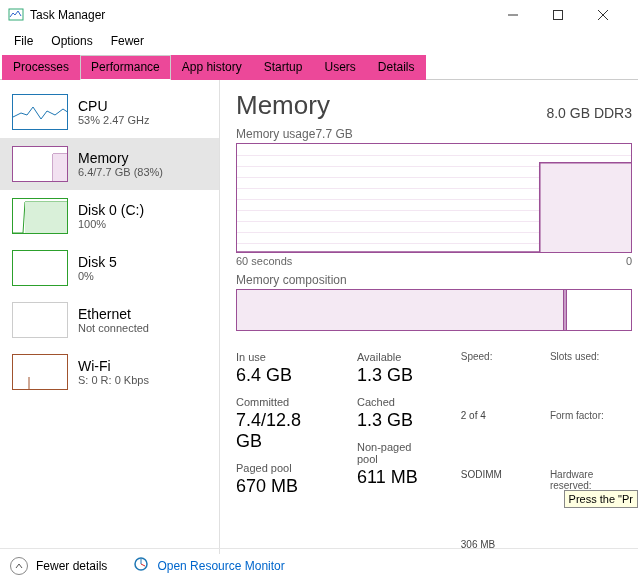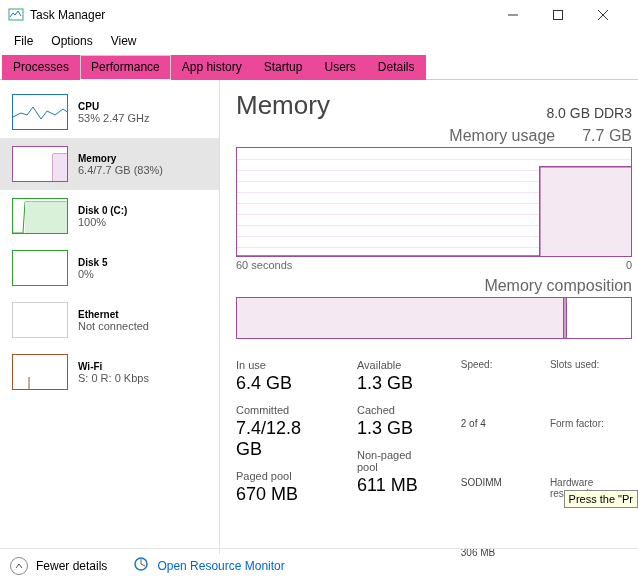--- a/index.html
+++ b/index.html
@@ -12,27 +12,27 @@
   .menubar { display: flex; gap: 2px; padding: 2px 4px 4px 6px; }
   .menubar span { padding: 2px 8px; font-size: 12px; }
   .tabstrip { display: flex; border-bottom: 1px solid #ccc; padding-left: 2px; }
   .tab { padding: 4px 10px 5px 10px; border: 1px solid transparent; border-bottom: none; position: relative; top: 1px; background: #ec4899; font-size: 12px; }
   .tab.active { border-color: #ccc; border-bottom: 1px solid #fff; }
   .content { display: flex; height: 474px; }
   .sidebar { width: 220px; border-right: 1px solid #e0e0e0; padding-top: 6px; overflow: hidden; }
   .side-item { display: flex; align-items: center; padding: 8px 8px 8px 12px; gap: 10px; }
   .side-item.selected { background: #e5e5e5; }
   .thumb { width: 56px; height: 36px; border: 1px solid; position: relative; background: #fff; overflow: hidden; }
-  .side-text .name { font-size: 10px; font-weight: bold; }
+  .side-text .name { font-size: 14px; }
   .side-text .sub { font-size: 11px; color: #555; }
   .main { flex: 1; padding: 10px 6px 6px 16px; position: relative; }
   .main-header { display: flex; justify-content: space-between; align-items: flex-end; margin-bottom: 6px; }
   .main-title { font-size: 26px; font-weight: 400; color: #444; }
   .main-sub { font-size: 14px; color: #444; }
-  .chart-label-row { display: flex; justify-content: flex-end; font-size: 16px; color: #666; margin-bottom: 2px; gap: 27px; }
+  .chart-label-row { display: flex; justify-content: flex-start; font-size: 12px; color: #666; margin-bottom: 2px; }
   .chart-box { border: 1px solid #9b4f96; height: 110px; position: relative; background: #fff; }
   .grid-h { position: absolute; left:0; right:0; border-top: 1px solid #f3e6f2; }
   .time-row { display: flex; justify-content: space-between; font-size: 11px; color: #666; margin: 2px 0 6px 0; }
   .comp-box { border: 1px solid #9b4f96; height: 42px; display:flex; }
   .comp-seg { height:100%; }
   .stats { display: flex; gap: 28px; margin-top: 20px; font-size: 12px; }
   .stat-col .lbl { color:#555; font-size:11px; }
   .stat-col .val { font-size:18px; margin: 2px 0 10px 0; }
   .kv { display: grid; grid-template-columns: auto auto; column-gap: 14px; row-gap: 3px; font-size: 10px; color:#444;gap:48px; }
   .kv .k { color:#555; }
@@ -68,21 +68,21 @@
           <line x1="0" y1="0" x2="10" y2="10" stroke="#333"></line>
           <line x1="10" y1="0" x2="0" y2="10" stroke="#333"></line>
         </svg>
       </div>
   </div>
 </div>
 
 <div class="menubar">
   <span>File</span>
   <span>Options</span>
-  <span>View</span>
+  <span>Fewer</span>
 </div>
 
 <div class="tabstrip">
   <div class="tab">Processes</div>
   <div class="tab active">Performance</div>
   <div class="tab">App history</div>
   <div class="tab">Startup</div>
   <div class="tab">Users</div>
   <div class="tab">Details</div>
 </div>

